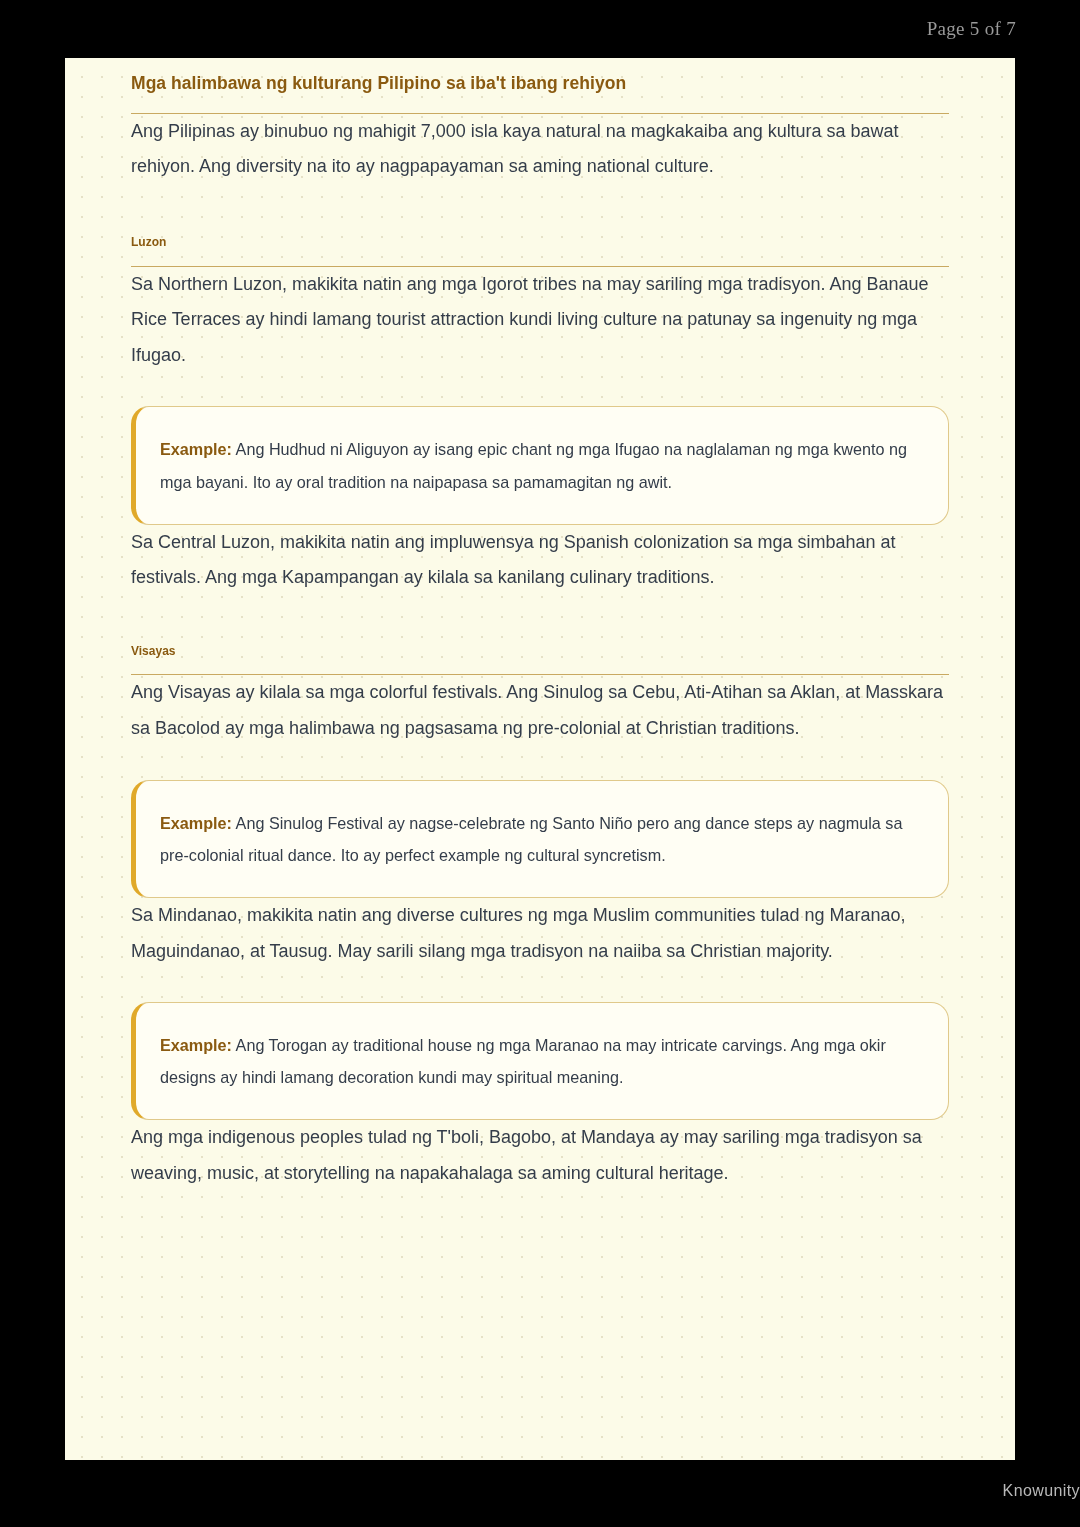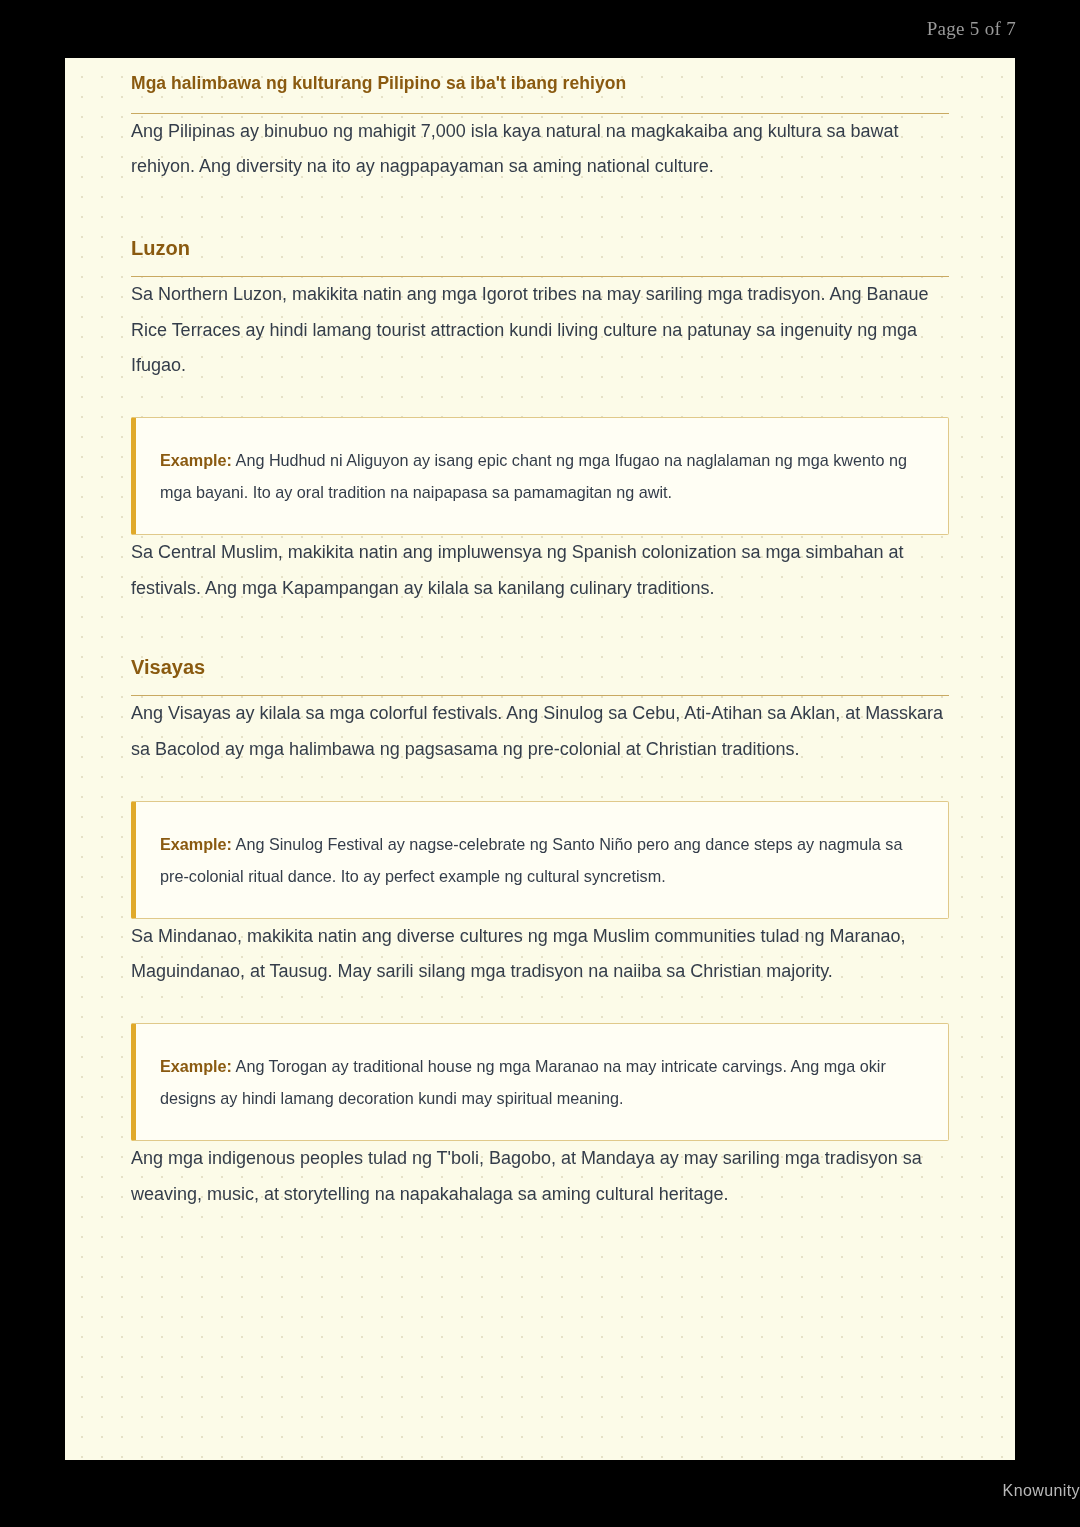--- a/index.html
+++ b/index.html
@@ -63,21 +63,21 @@
     font-weight: bold;
     color: #8a5a10;
     letter-spacing: 0.05px;
     margin: 0;
     padding: 0 0 18px 0;
     border-bottom: 1.6px solid #c9a961;
     line-height: 1.3;
   }
 
   .section-heading {
-    font-size: 20px;
+    font-size: 12px;
     font-weight: bold;
     color: #8a5a10;
     margin: 0;
     padding: 0 0 15px 0;
     border-bottom: 1.6px solid #c9a961;
     line-height: 1.3;
   }
 
   .sec-luzon    { margin-top: 50px; }
   .sec-visayas  { margin-top: 48px; }
@@ -95,21 +95,21 @@
   .p-intro     { margin-top: 33px; }
   .p-after-h   { margin-top: 33px; }
   .p-plain     { margin-top: 33px; }
 
   
   .callout {
     margin-top: 33px;
     background: #fffef4;
     border: 1.3px solid #e0c98a;
     border-left: 5.5px solid #e0a92a;
-    border-radius: 2px;
+    border-radius: 18px;
     padding: 26px 26px 26px 24px;
     box-sizing: border-box;
   }
   .callout p {
     margin: 0;
     font-size: 16.2px;
     color: #343d4a;
     line-height: 1.98;
   }
   .callout .example-label {
@@ -144,21 +144,21 @@
       <p class="body-text p-intro">Ang Pilipinas ay binubuo ng mahigit 7,000 isla kaya natural na magkakaiba ang kultura sa bawat rehiyon. Ang diversity na ito ay nagpapayaman sa aming national culture.</p>
 
       <h2 class="section-heading sec-luzon">Luzon</h2>
 
       <p class="body-text p-after-h">Sa Northern Luzon, makikita natin ang mga Igorot tribes na may sariling mga tradisyon. Ang Banaue Rice Terraces ay hindi lamang tourist attraction kundi living culture na patunay sa ingenuity ng mga Ifugao.</p>
 
       <div class="callout">
         <p><span class="example-label">Example:</span><span> Ang Hudhud ni Aliguyon ay isang epic chant ng mga Ifugao na naglalaman ng mga kwento ng mga bayani. Ito ay oral tradition na naipapasa sa pamamagitan ng awit.</span></p>
       </div>
 
-      <p class="body-text p-plain">Sa Central Muslim, makikita natin ang impluwensya ng Spanish colonization sa mga simbahan at festivals. Ang mga Kapampangan ay kilala sa kanilang culinary traditions.</p>
+      <p class="body-text p-plain">Sa Central Luzon, makikita natin ang impluwensya ng Spanish colonization sa mga simbahan at festivals. Ang mga Kapampangan ay kilala sa kanilang culinary traditions.</p>
 
       <h2 class="section-heading sec-visayas">Visayas</h2>
 
       <p class="body-text p-after-h">Ang Visayas ay kilala sa mga colorful festivals. Ang Sinulog sa Cebu, Ati-Atihan sa Aklan, at Masskara sa Bacolod ay mga halimbawa ng pagsasama ng pre-colonial at Christian traditions.</p>
 
       <div class="callout">
         <p><span class="example-label">Example:</span><span> Ang Sinulog Festival ay nagse-celebrate ng Santo Niño pero ang dance steps ay nagmula sa pre-colonial ritual dance. Ito ay perfect example ng cultural syncretism.</span></p>
       </div>
 
 

